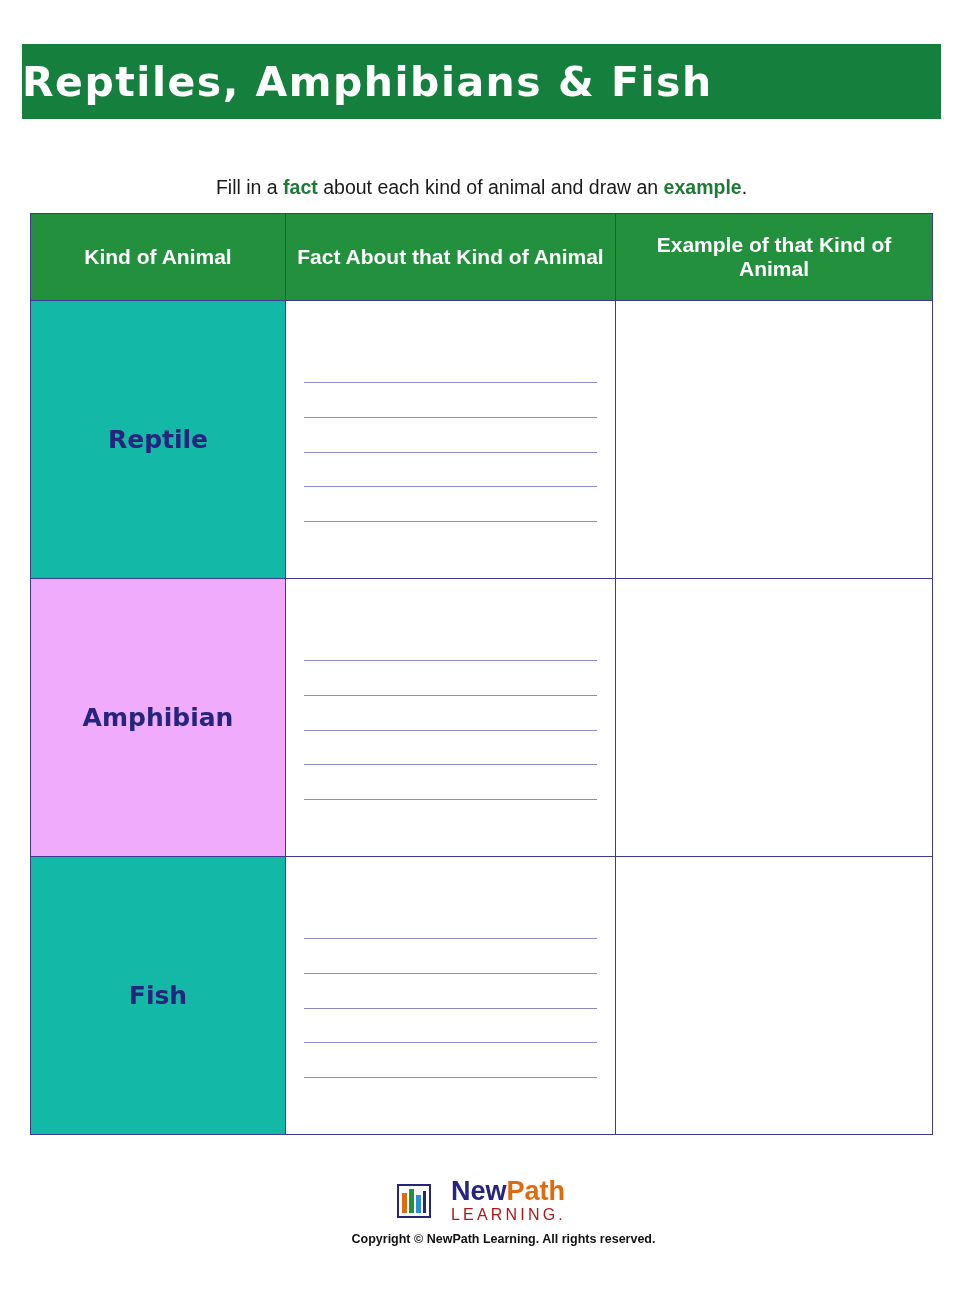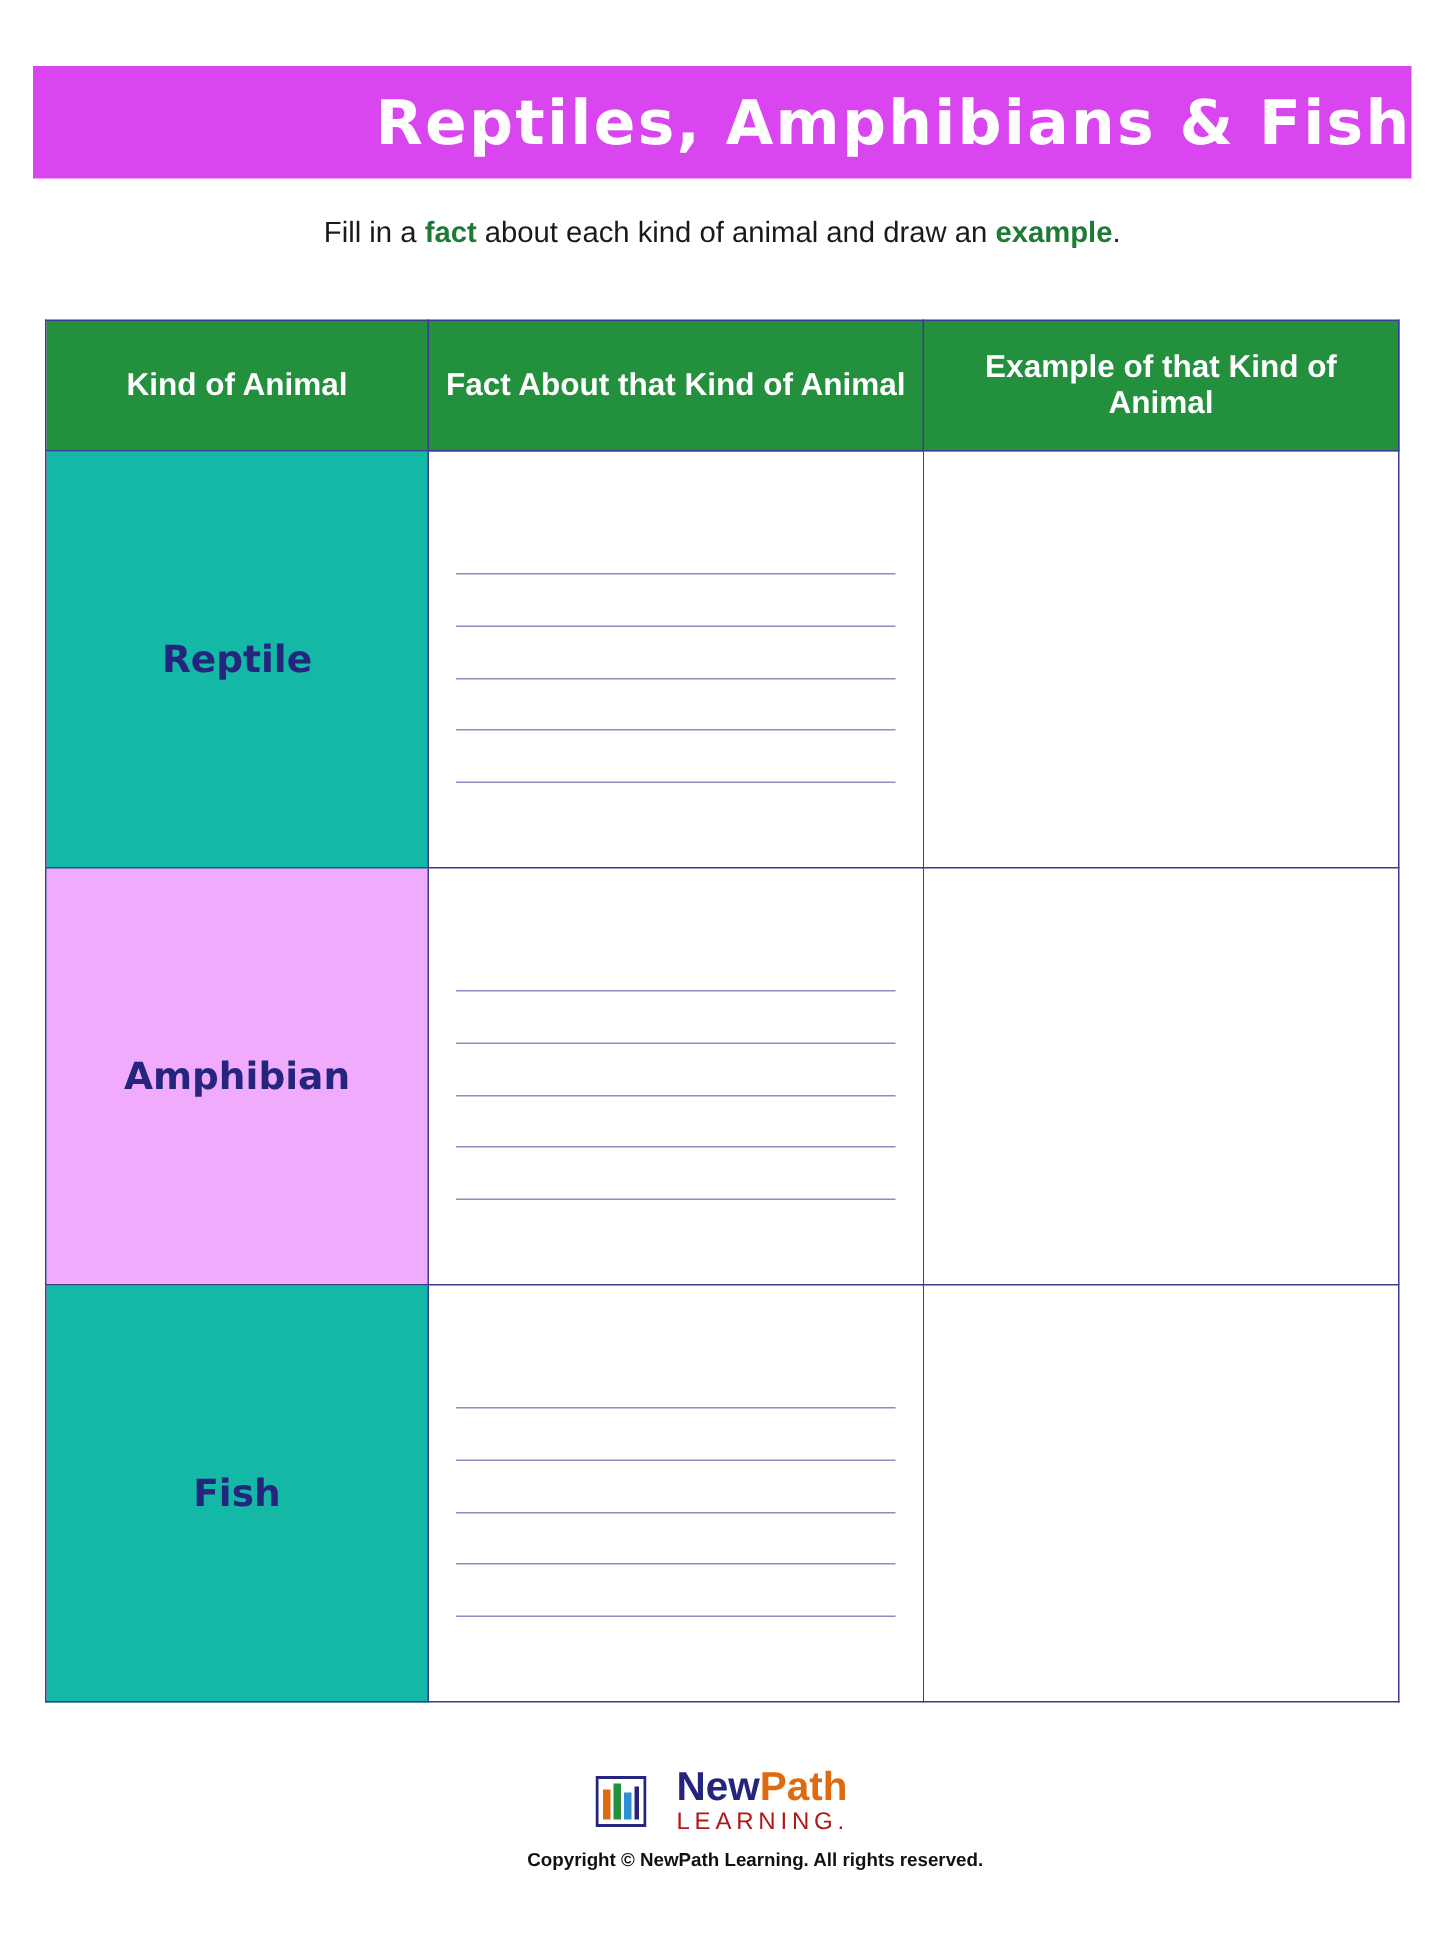--- a/index.html
+++ b/index.html
@@ -22,39 +22,39 @@
     background: #ffffff;
   }
 
   
   .title-banner {
     position: absolute;
     left: 22px;
     top: 44px;
     width: 919px;
     height: 75px;
-    background: #d946ef;
+    background: #15803d;
     display: flex;
     align-items: center;
-    justify-content: flex-end;
+    justify-content: flex-start;
   }
   .title-text {
     color: #ffffff;
     font-family: "DejaVu Sans", sans-serif;
     font-size: 41px;
     font-weight: bold;
     letter-spacing: 1.5px;
     white-space: nowrap;
   }
 
   
   .instructions {
     position: absolute;
     left: 0;
-    top: 144px;
+    top: 176px;
     width: 963px;
     text-align: center;
     font-size: 19.5px;
     color: #1a1a1a;
     font-family: "Liberation Sans", sans-serif;
   }
   .instructions .em-green {
     color: #1e7a34;
     font-weight: bold;
   }

